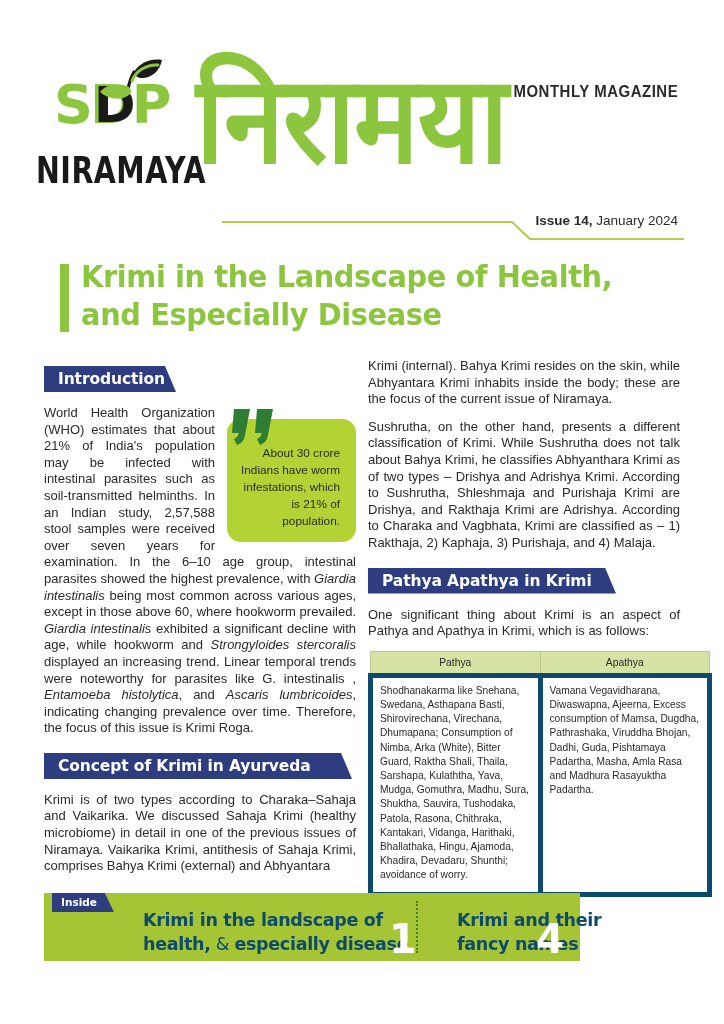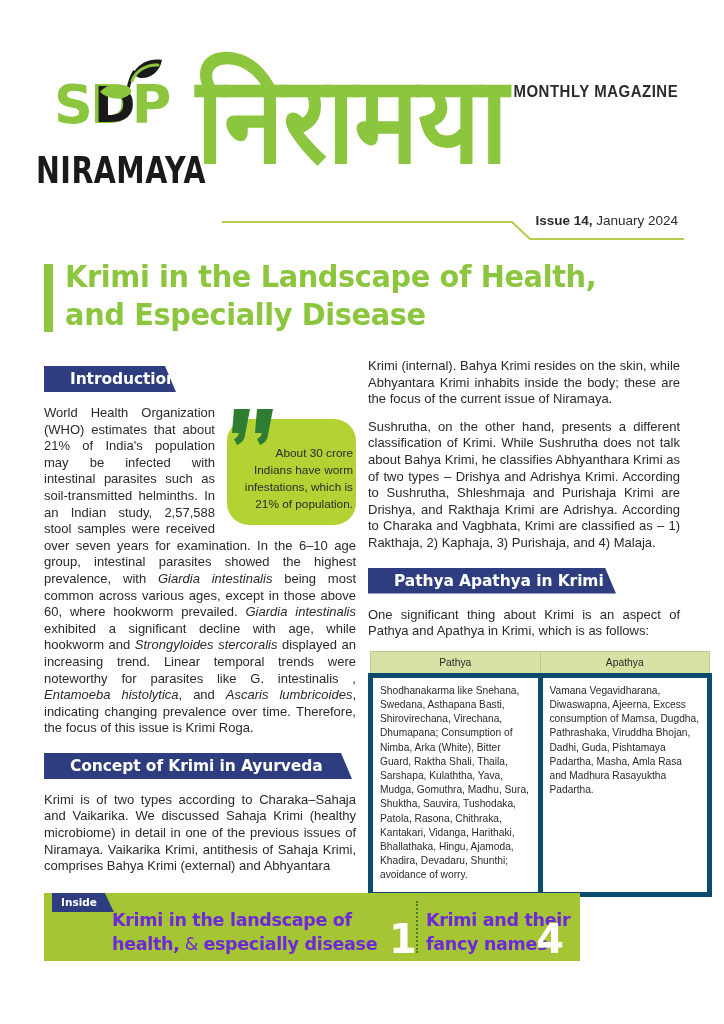--- a/index.html
+++ b/index.html
@@ -132,21 +132,21 @@
     position: absolute;
     left: 0;
     top: 206px;
     width: 724px;
     height: 40px;
   }
 
   
   .headline-wrap {
     position: absolute;
-    left: 44px;
+    left: 60px;
     top: 258px;
     width: 640px;
   }
   .headline-bar {
     position: absolute;
     left: 0;
     top: 6px;
     width: 9px;
     height: 68px;
     background: #8cc63e;
@@ -181,21 +181,21 @@
   .section-head .sh-bg {
     position: absolute;
     left: 0; top: 0;
     height: 26px;
     background: #2e3d7f;
     clip-path: polygon(0 0, calc(100% - 11px) 0, 100% 100%, 0 100%);
   }
   .section-head .sh-txt {
     position: relative;
     display: inline-block;
-    padding: 3px 24px 3px 26px;
+    padding: 3px 24px 3px 14px;
     font-family: "DejaVu Sans", sans-serif;
     font-weight: 700;
     font-size: 15.5px;
     line-height: 20px;
     color: #ffffff;
     white-space: nowrap;
     letter-spacing: -0.1px;
   }
 
   p.body {
@@ -207,22 +207,22 @@
   }
   p.body:last-child { margin-bottom: 0; }
   .i { font-style: italic; }
 
   
   .quote-box {
     float: right;
     width: 129px;
     margin: 14px 0 6px 12px;
     background: #b3d334;
-    border-radius: 22px;
-    padding: 26px 3px 12px 10px;
+    border-radius: 14px;
+    padding: 26px 16px 12px 10px;
     box-sizing: border-box;
     position: relative;
     text-align: right;
     font-size: 11.8px;
     line-height: 17px;
     color: #2a2a2a;
   }
   .quote-mark {
     position: absolute;
     left: 3px;
@@ -282,22 +282,23 @@
     font-size: 10.5px;
     line-height: 15px;
     color: #ffffff;
   }
   .foot-item {
     position: absolute;
     font-family: "DejaVu Sans", sans-serif;
     font-weight: 700;
     font-size: 17.5px;
     line-height: 24px;
-    color: #6d28d9;
+    color: #0c4a6e;
     letter-spacing: -0.3px;
+    margin-left: 31px;
   }
   .foot-item-1 { left: 68px; top: 15px; width: 290px; }
   .foot-item-2 { left: 382px; top: 15px; width: 210px; }
   .foot-item .amp { font-weight: 400; }
   .foot-num {
     position: absolute;
     font-family: "DejaVu Sans", sans-serif;
     font-weight: 700;
     font-size: 40px;
     line-height: 40px;

